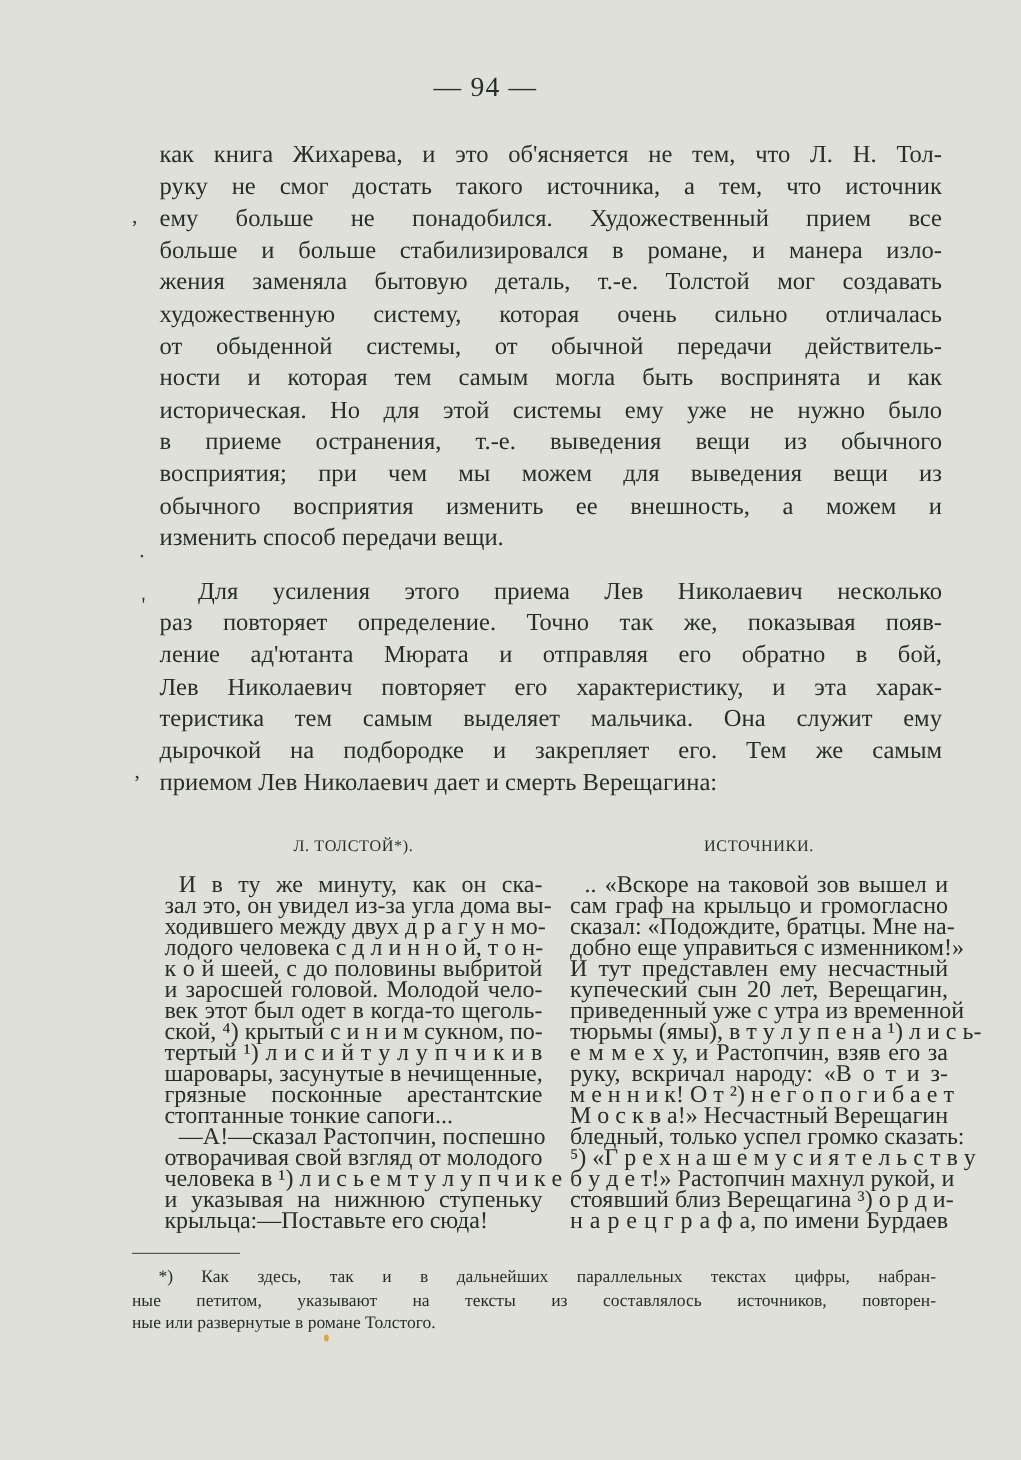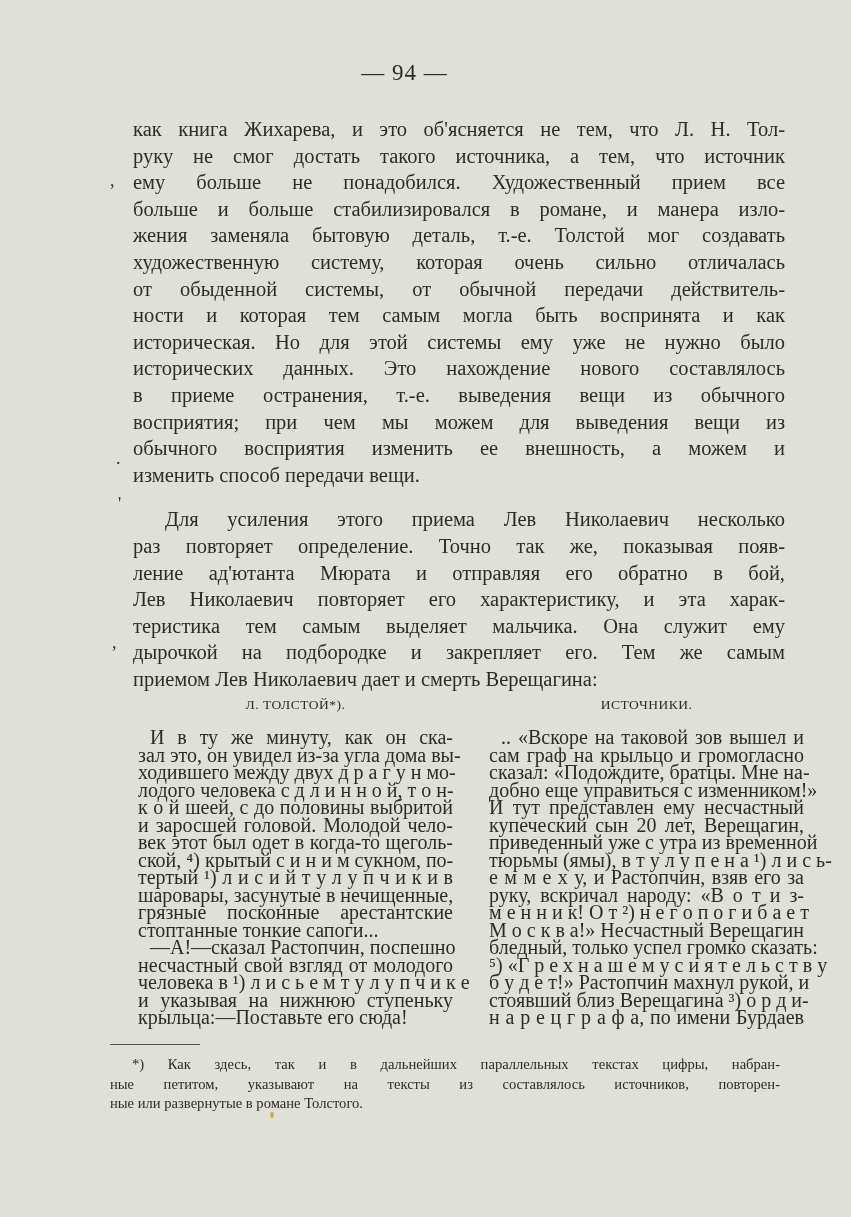--- a/index.html
+++ b/index.html
@@ -21,21 +21,21 @@
   }
   .line { display: block; white-space: nowrap; text-align: justify; text-align-last: justify; }
   .line.last { text-align-last: left; }
   .para-gap { height: 18px; }
   .indent { padding-left: 32px; }
   .margin-mark {
     position: absolute; font-size: 18px; color: #333;
   }
   .columns {
     position: absolute; top: 697px; left: 138px; width: 652px;
-    display: flex; gap: 36px;
+    display: flex; gap: 23px; justify-content: flex-end;
   }
   .col { width: 315px; }
   .col-head {
     text-align: center; font-size: 13.5px; letter-spacing: 0.5px;
     margin-bottom: 14px; height: 18px;
   }
   .col-text { font-size: 20px; line-height: 17.5px; }
   .col-text .line { text-align: justify; text-align-last: justify; }
   .col-text .line.last { text-align-last: left; }
   .rule {
@@ -68,21 +68,20 @@
     <div>
       <span class="line">как книга Жихарева, и это об'ясняется не тем, что Л. Н. Тол-</span>
       <span class="line">руку не смог достать такого источника, а тем, что источник</span>
       <span class="line">ему больше не понадобился. Художественный прием все</span>
       <span class="line">больше и больше стабилизировался в романе, и манера изло-</span>
       <span class="line">жения заменяла бытовую деталь, т.-е. Толстой мог создавать</span>
       <span class="line">художественную систему, которая очень сильно отличалась</span>
       <span class="line">от обыденной системы, от обычной передачи действитель-</span>
       <span class="line">ности и которая тем самым могла быть воспринята и как</span>
       <span class="line">историческая. Но для этой системы ему уже не нужно было</span>
-      <span class="line">исторических данных. Это нахождение нового составлялось</span>
       <span class="line">в приеме остранения, т.-е. выведения вещи из обычного</span>
       <span class="line">восприятия; при чем мы можем для выведения вещи из</span>
       <span class="line">обычного восприятия изменить ее внешность, а можем и</span>
       <span class="line last">изменить способ передачи вещи.</span>
     </div>
     <div class="para-gap"></div>
     <div>
       <span class="line indent">Для усиления этого приема Лев Николаевич несколько</span>
       <span class="line">раз повторяет определение. Точно так же, показывая появ-</span>
       <span class="line">ление ад'ютанта Мюрата и отправляя его обратно в бой,</span>
@@ -103,21 +102,21 @@
         <span class="line">лодого человека с д л и н н о й, т о н-</span>
         <span class="line">к о й шеей, с до половины выбритой</span>
         <span class="line">и заросшей головой. Молодой чело-</span>
         <span class="line">век этот был одет в когда-то щеголь-</span>
         <span class="line">ской, ⁴) крытый с и н и м сукном, по-</span>
         <span class="line">тертый ¹) л и с и й т у л у п ч и к и в</span>
         <span class="line">шаровары, засунутые в нечищенные,</span>
         <span class="line">грязные посконные арестантские</span>
         <span class="line last">стоптанные тонкие сапоги...</span>
         <span class="line" style="padding-left:12px">—А!—сказал Растопчин, поспешно</span>
-        <span class="line">несчастный свой взгляд от молодого</span>
+        <span class="line">отворачивая свой взгляд от молодого</span>
         <span class="line">человека в ¹) л и с ь е м т у л у п ч и к е</span>
         <span class="line">и указывая на нижнюю ступеньку</span>
         <span class="line last">крыльца:—Поставьте его сюда!</span>
       </div>
     </div>
     <div class="col">
       <div class="col-head">ИСТОЧНИКИ.</div>
       <div class="col-text">
         <span class="line" style="padding-left:12px">.. «Вскоре на таковой зов вышел и</span>
         <span class="line">сам граф на крыльцо и громогласно</span>

